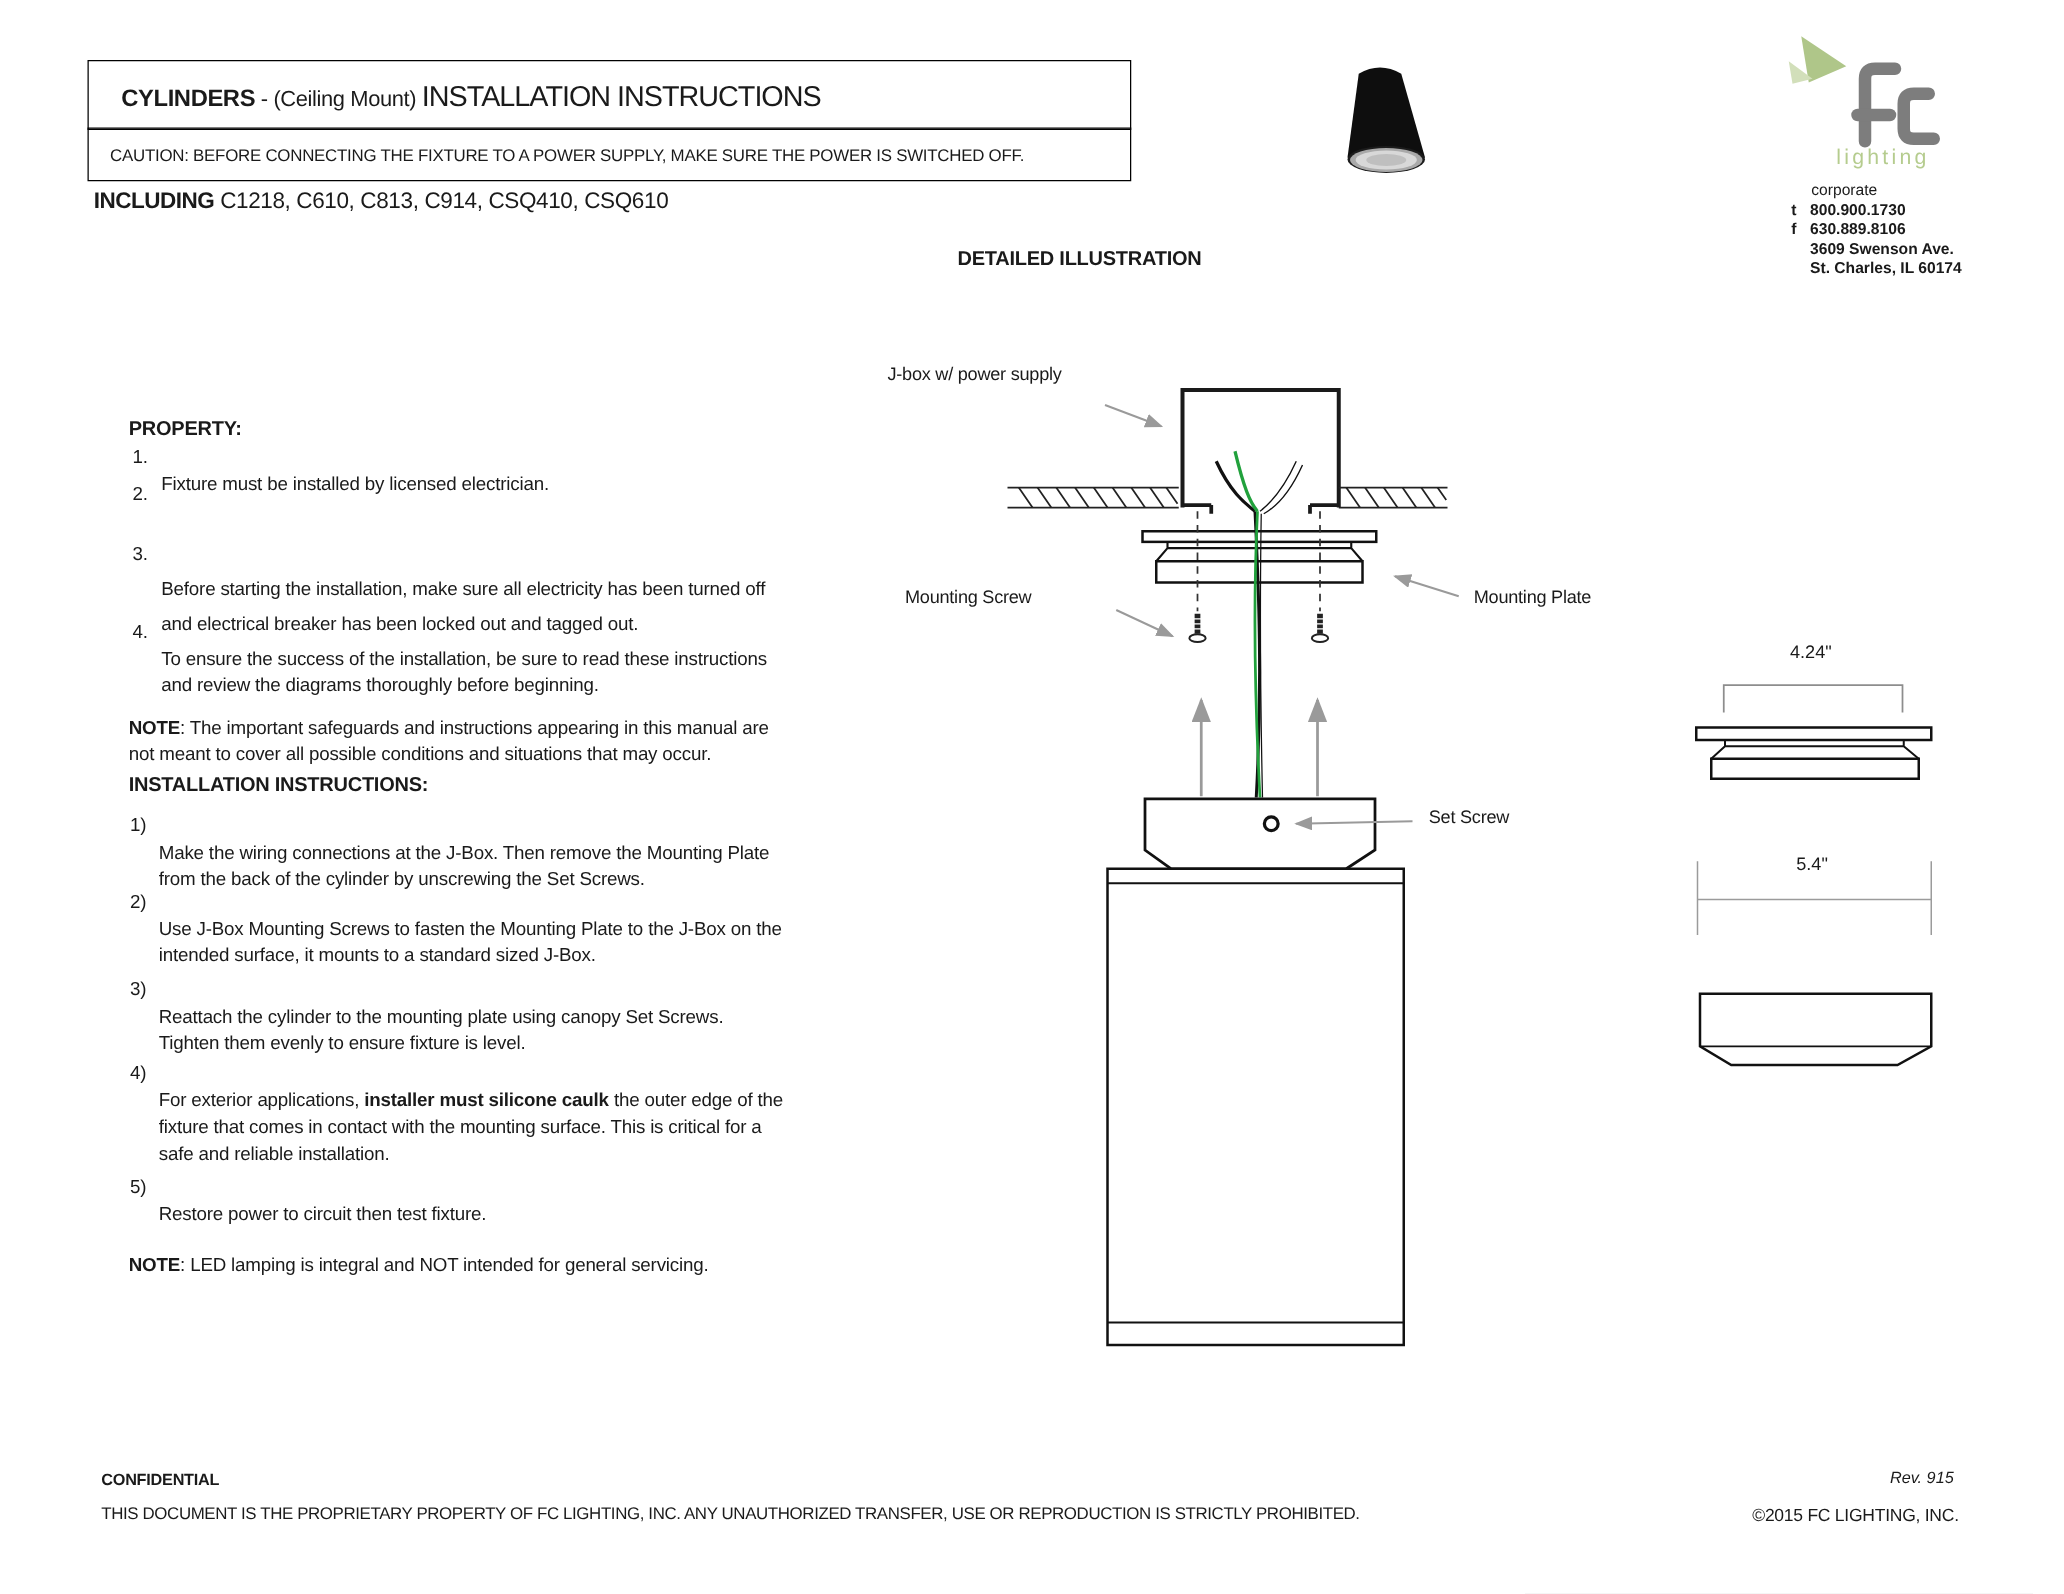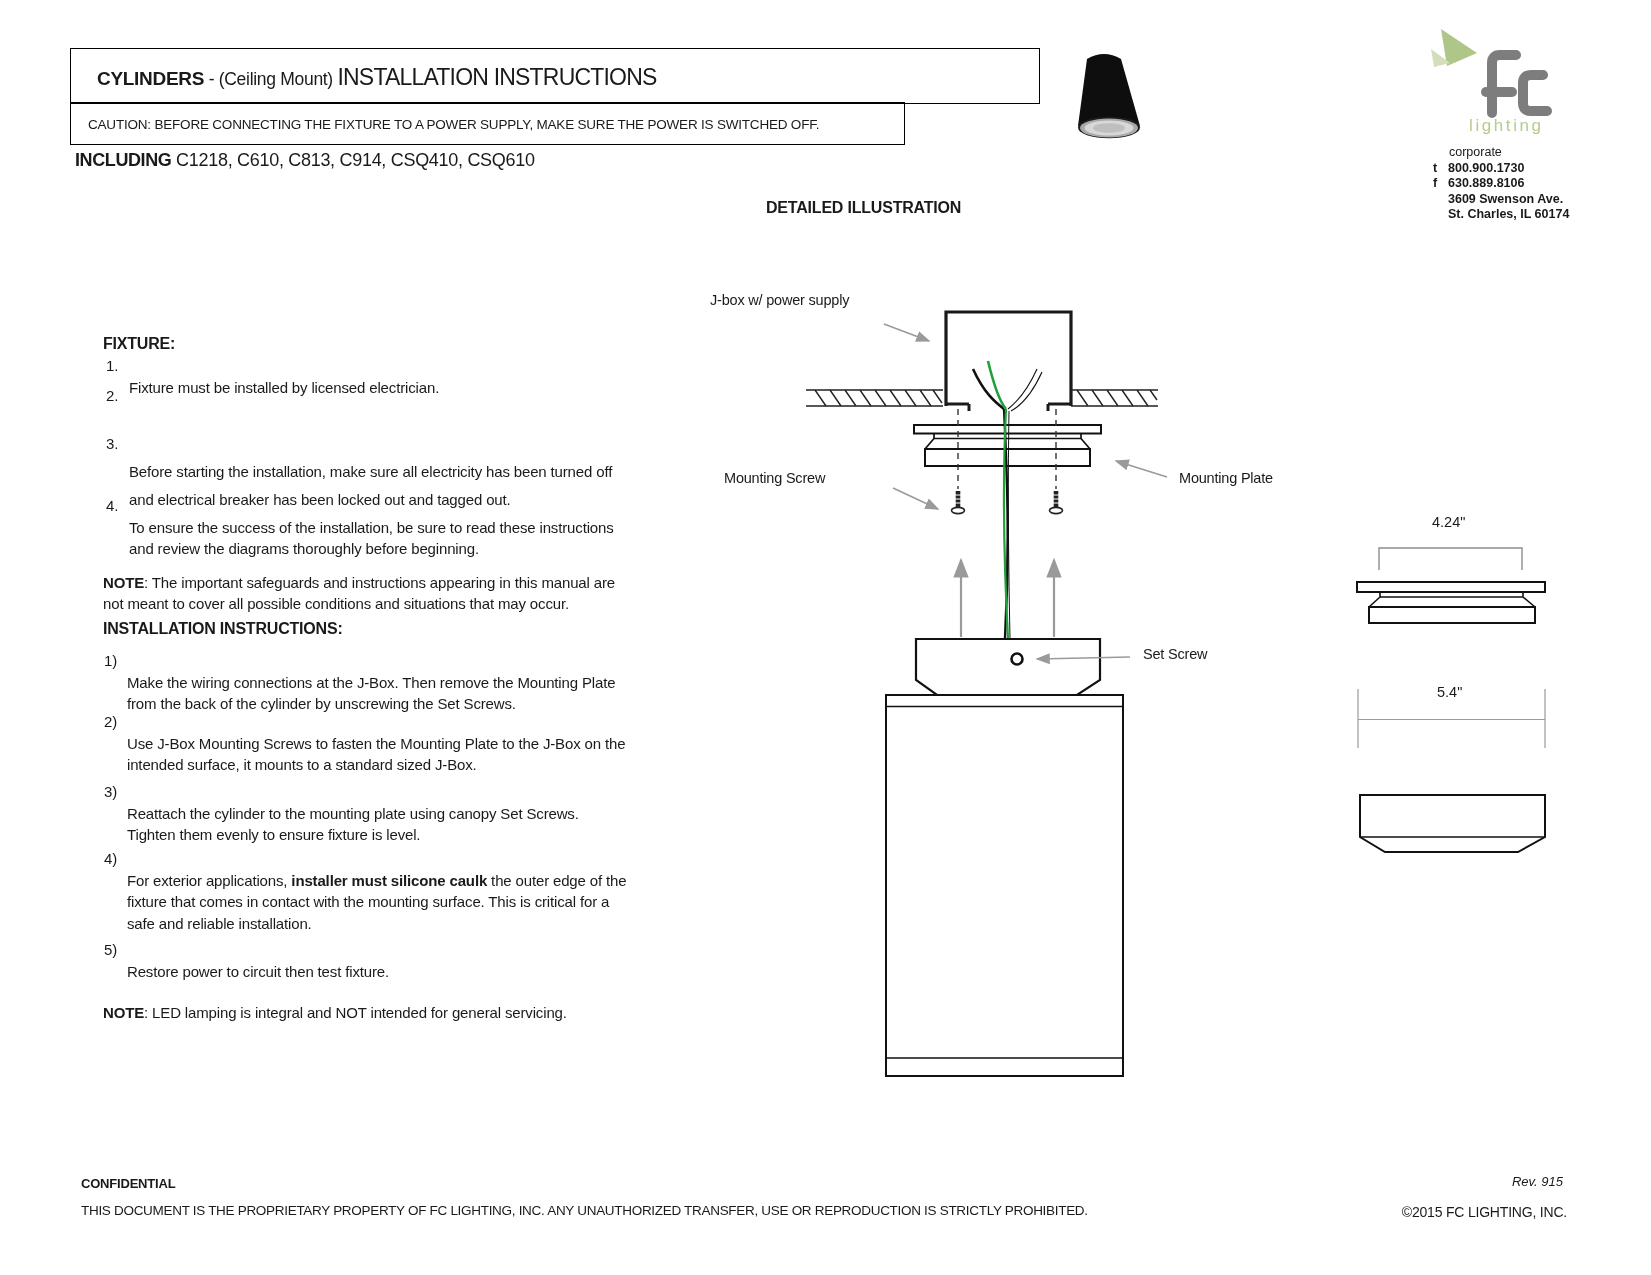--- a/index.html
+++ b/index.html
@@ -1,20 +1,20 @@
 <!DOCTYPE html>
 <html><head>
 <meta charset="utf-8">
 <style>
   html,body{margin:0;padding:0;background:#e8e8e8;}
   #page{position:relative;width:1651px;height:1275px;background:#ffffff;overflow:hidden;
         font-family:"Liberation Sans",sans-serif;color:#1a1a1a;}
   .abs{position:absolute;}
   
-  #title-box{left:70px;top:48px;width:970px;height:56px;border:1.6px solid #000;
+  #title-box{left:70px;top:48px;width:835px;height:56px;border:1.6px solid #000;
              line-height:56px;padding-left:26px;box-sizing:border-box;white-space:nowrap;}
   #title-box .t-bold{font-size:19px;font-weight:bold;letter-spacing:-0.3px;}
   #title-box .t-mid{font-size:17.5px;letter-spacing:-0.3px;}
   #title-box .t-main{font-size:23px;letter-spacing:-0.8px;}
   #caution-box{left:70px;top:102.4px;width:835px;height:43px;border:1.6px solid #000;
                line-height:43px;padding-left:17px;box-sizing:border-box;font-size:13.5px;
                letter-spacing:-0.2px;white-space:nowrap;}
   #including{left:75px;top:150px;font-size:18px;letter-spacing:-0.3px;white-space:nowrap;}
   #including b{letter-spacing:-0.4px;}
   
@@ -163,21 +163,21 @@
   <div class="abs contact b" style="left:1448px;top:207px;">St. Charles, IL 60174</div>
 
   <div class="abs h-bold" style="left:766px;top:199px;">DETAILED ILLUSTRATION</div>
   <div class="abs lbl" style="left:710px;top:292px;">J-box w/ power supply</div>
   <div class="abs lbl" style="left:724px;top:470px;">Mounting Screw</div>
   <div class="abs lbl" style="left:1179px;top:470px;">Mounting Plate</div>
   <div class="abs lbl" style="left:1143px;top:646px;">Set Screw</div>
   <div class="abs dim" style="left:1432px;top:514px;">4.24"</div>
   <div class="abs dim" style="left:1437px;top:684px;">5.4"</div>
 
-  <div class="abs h-bold" style="left:103px;top:335px;">FIXTURE:</div>
+  <div class="abs h-bold" style="left:103px;top:335px;">PROPERTY:</div>
 
   <div class="abs li" style="left:106px;top:355px;">
     <span class="num">1.</span><span>Fixture must be installed by licensed electrician.</span>
   </div>
   <div class="abs li" style="left:106px;top:385px;">
     <span class="num">2.</span>
   </div>
   <div class="abs li" style="left:106px;top:430px;line-height:28px;">
     <span class="num">3.</span><span>Before starting the installation, make sure all electricity has been turned off
 and electrical breaker has been locked out and tagged out.</span>

